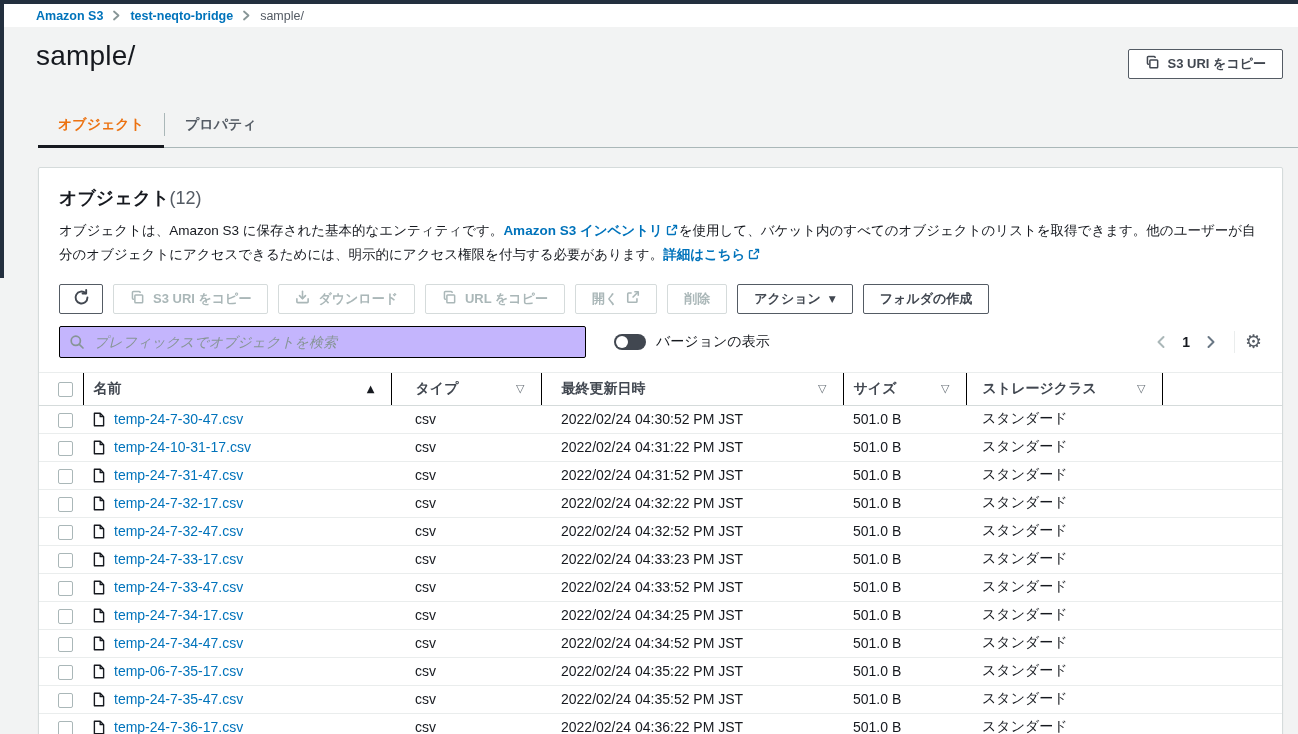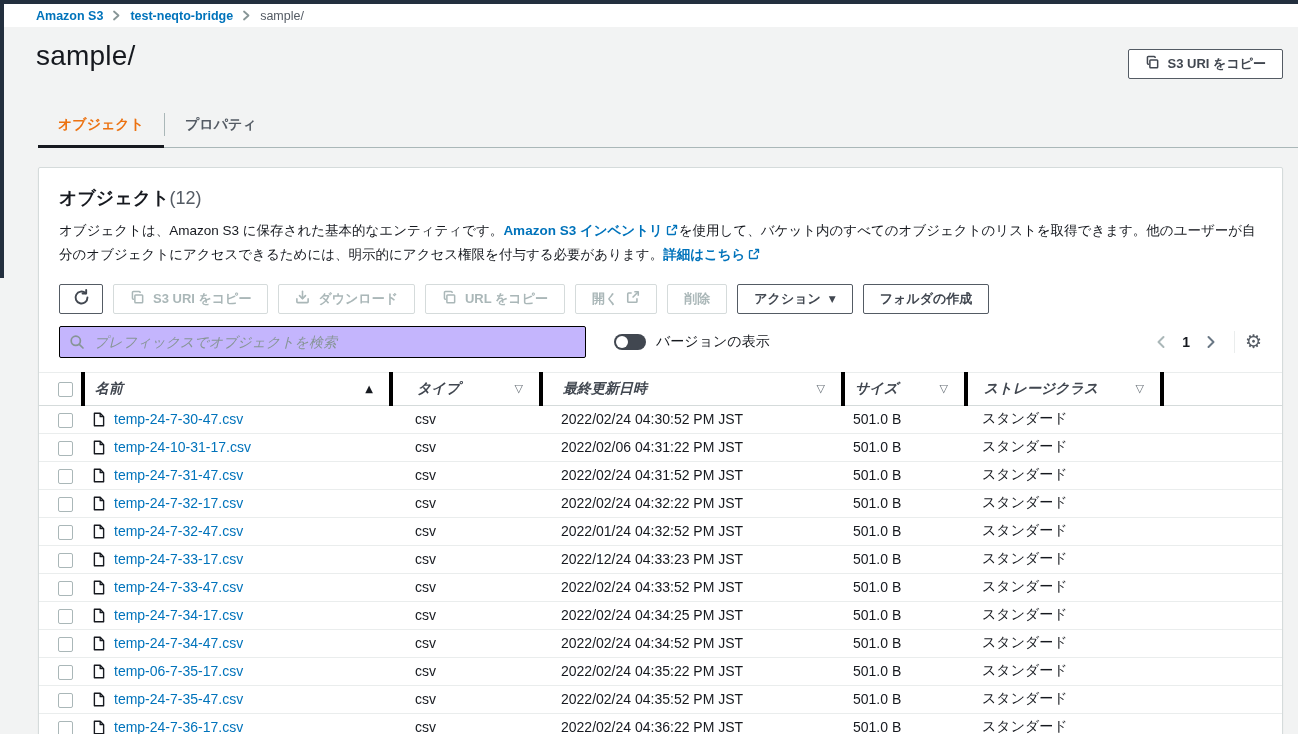--- a/index.html
+++ b/index.html
@@ -65,21 +65,21 @@
   .pagination { margin-left:auto; display:flex; align-items:center; }
   .page-btn { background:none; border:none; cursor:pointer; padding:4px 6px; display:inline-flex; }
   .page-num { font-size:14px; font-weight:bold; color:#16191f; margin:0 10px; cursor:pointer; }
   .pg-divider { width:1px; height:22px; background:#eaeded; margin:0 10px 0 12px; }
   .gear-btn { background:none; border:none; cursor:pointer; font-size:19px; color:#545b64; line-height:1; font-family:"DejaVu Sans",sans-serif; }
 
   
   table { width:100%; border-collapse:collapse; margin-top:14px; font-size:14px; table-layout:fixed; }
   thead th { border-top:1px solid #eaeded; border-bottom:1px solid #d5dbdb; padding:7px 16px 7px 10px;
              font-weight:bold; color:#414750; text-align:left; font-size:14px; cursor:pointer; }
-  thead th + th { border-left:4px solid #000000;font-style:italic; }
+  thead th + th { border-left:1px solid #000000; }
   thead th.filler, thead th.cb-cell { cursor:default; }
   .th-flex { display:flex; justify-content:space-between; align-items:center; gap:6px; }
   .sort-asc { font-size:10px; color:#16191f; }
   .sort-down { font-size:11px; color:#687078; }
   .cb-cell { padding-left:19px !important; }
   .cb { width:15px; height:15px; border:1px solid #aab7b8; border-radius:2px; background:#fff; display:inline-block; vertical-align:middle; cursor:pointer; }
   tbody td { border-bottom:1px solid #eaeded; padding:4px 10px; color:#16191f; height:28px; }
   .name-cell { display:flex; align-items:center; gap:9px; }
   .obj-link { color:#0073bb; text-decoration:none; cursor:pointer; }
   .col-type { padding-left:24px !important; }
@@ -303,21 +303,21 @@
         <span style="display:inline-flex;">
           <svg width="12" height="15" viewBox="0 0 13 16" fill="none" stroke="#16191f" stroke-width="1.5" stroke-linejoin="round">
                   <path d="M1.5 1.2h6.3l3.7 3.7v9.9H1.5z"></path>
                   <path d="M7.8 1.2v3.7h3.7"></path>
                 </svg>
         </span>
         <a class="obj-link">temp-24-10-31-17.csv</a>
       </div>
     </td>
     <td class="col-type">csv</td>
-    <td class="col-modified">2022/02/06 04:31:22 PM JST</td>
+    <td class="col-modified">2022/02/24 04:31:22 PM JST</td>
     <td class="col-size">501.0 B</td>
     <td class="col-storage">スタンダード</td>
     <td></td>
   </tr>
 
   <tr>
     <td class="cb-cell"><span class="cb"></span></td>
     <td>
       <div class="name-cell">
         <span style="display:inline-flex;">
@@ -363,41 +363,41 @@
         <span style="display:inline-flex;">
           <svg width="12" height="15" viewBox="0 0 13 16" fill="none" stroke="#16191f" stroke-width="1.5" stroke-linejoin="round">
                   <path d="M1.5 1.2h6.3l3.7 3.7v9.9H1.5z"></path>
                   <path d="M7.8 1.2v3.7h3.7"></path>
                 </svg>
         </span>
         <a class="obj-link">temp-24-7-32-47.csv</a>
       </div>
     </td>
     <td class="col-type">csv</td>
-    <td class="col-modified">2022/01/24 04:32:52 PM JST</td>
+    <td class="col-modified">2022/02/24 04:32:52 PM JST</td>
     <td class="col-size">501.0 B</td>
     <td class="col-storage">スタンダード</td>
     <td></td>
   </tr>
 
   <tr>
     <td class="cb-cell"><span class="cb"></span></td>
     <td>
       <div class="name-cell">
         <span style="display:inline-flex;">
           <svg width="12" height="15" viewBox="0 0 13 16" fill="none" stroke="#16191f" stroke-width="1.5" stroke-linejoin="round">
                   <path d="M1.5 1.2h6.3l3.7 3.7v9.9H1.5z"></path>
                   <path d="M7.8 1.2v3.7h3.7"></path>
                 </svg>
         </span>
         <a class="obj-link">temp-24-7-33-17.csv</a>
       </div>
     </td>
     <td class="col-type">csv</td>
-    <td class="col-modified">2022/12/24 04:33:23 PM JST</td>
+    <td class="col-modified">2022/02/24 04:33:23 PM JST</td>
     <td class="col-size">501.0 B</td>
     <td class="col-storage">スタンダード</td>
     <td></td>
   </tr>
 
   <tr>
     <td class="cb-cell"><span class="cb"></span></td>
     <td>
       <div class="name-cell">
         <span style="display:inline-flex;">

